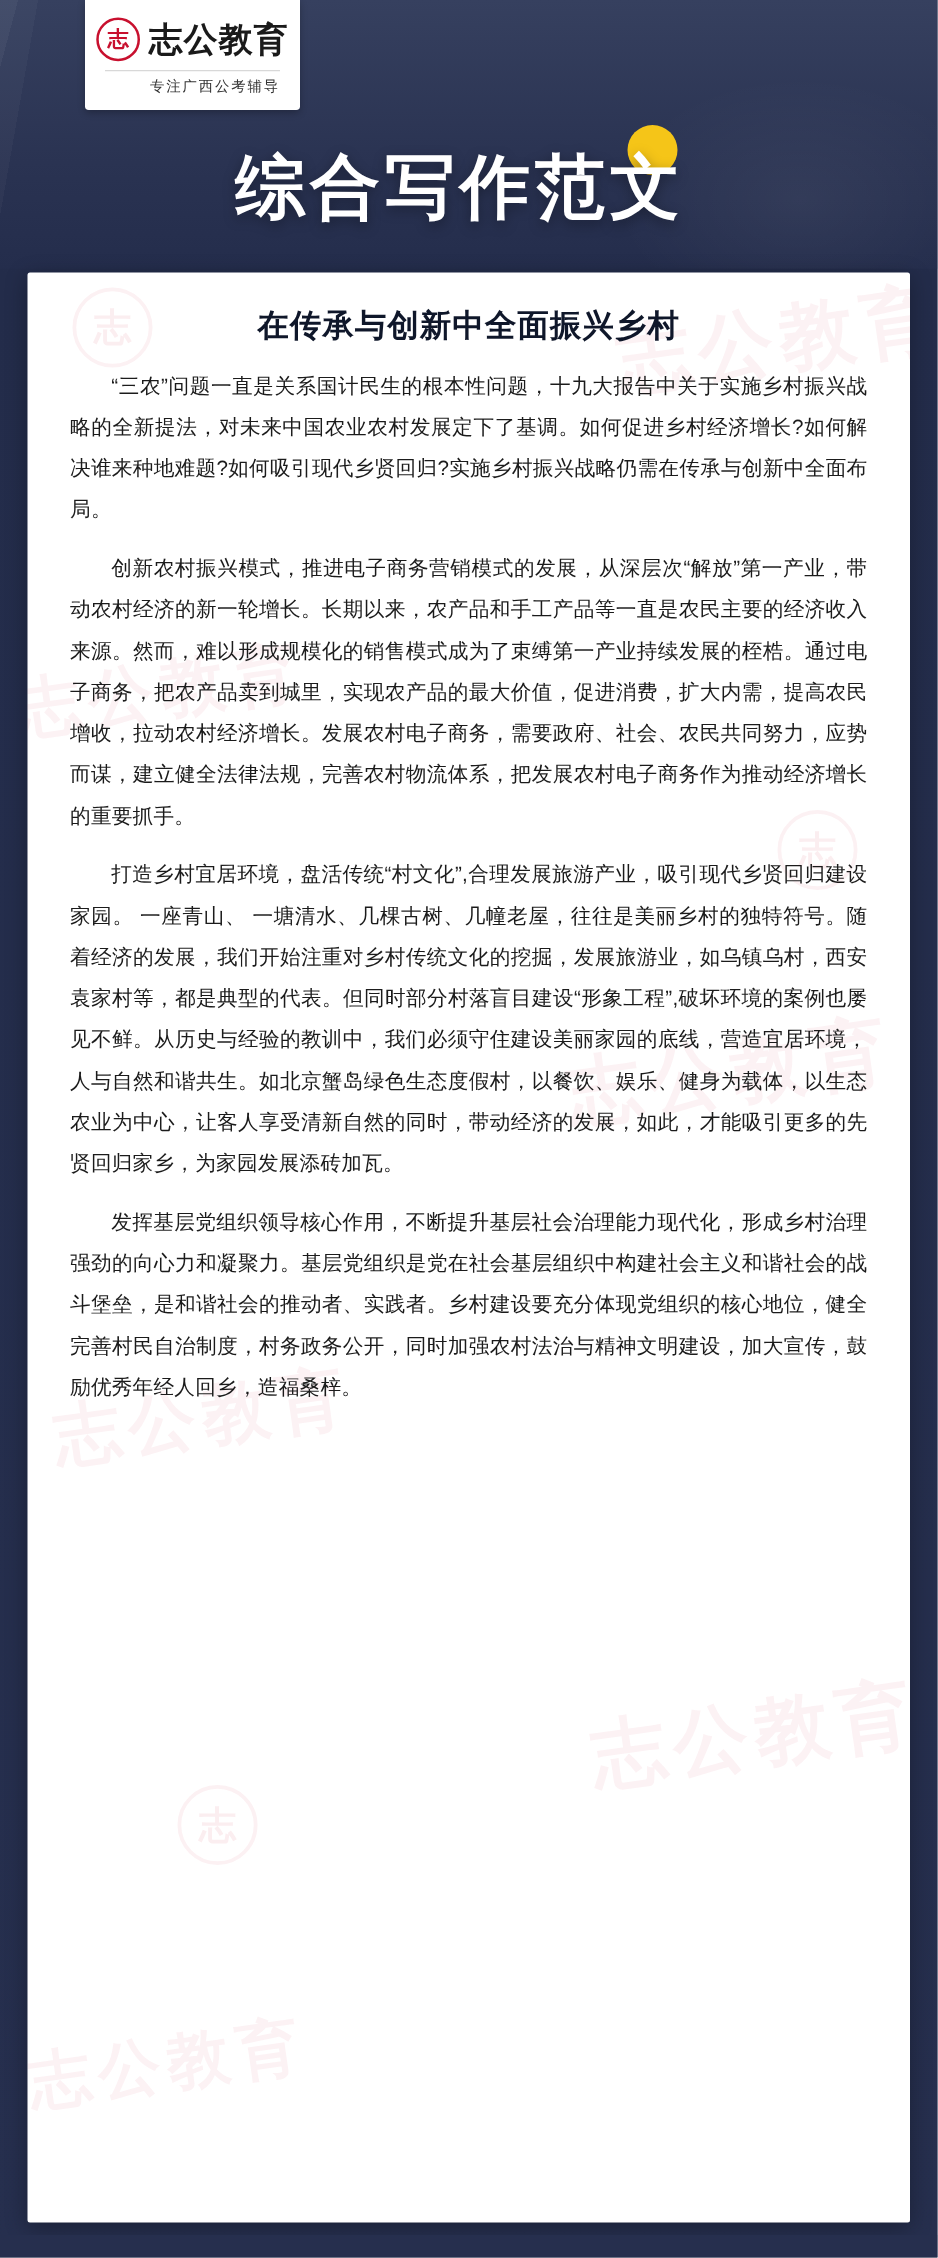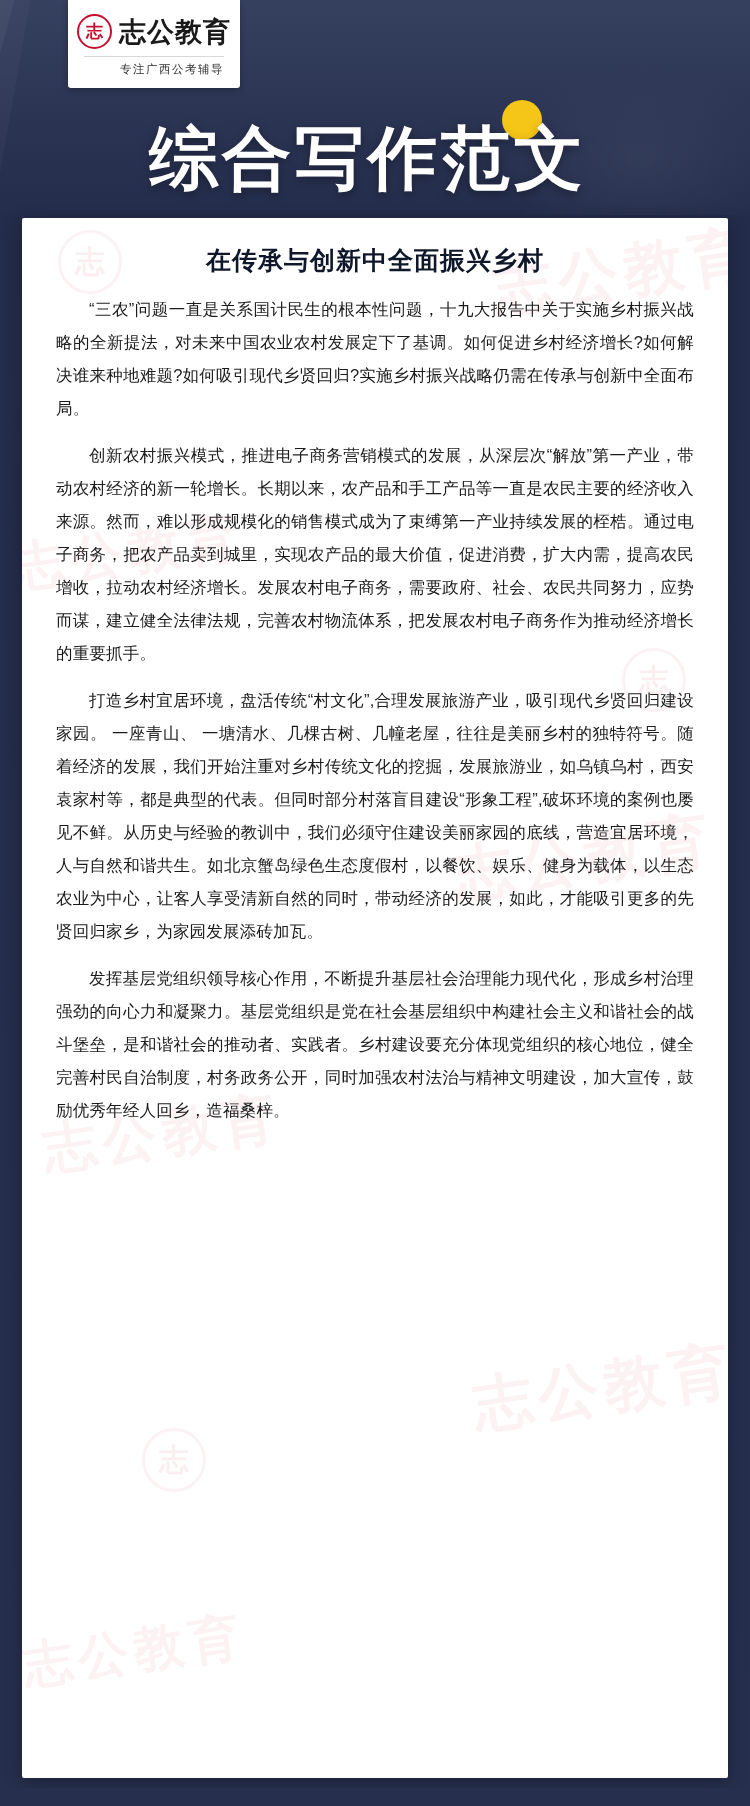--- a/index.html
+++ b/index.html
@@ -106,21 +106,21 @@
     height: 40px;
     border-radius: 50%;
     background: #f5c518;
   }
   .banner-title {
     position: absolute;
     left: 0;
     top: 113px;
     width: 736px;
     text-align: center;
-    font-size: 69px;
+    font-size: 56px;
     font-weight: bold;
     color: #ffffff;
     letter-spacing: 4px;
     text-shadow: 0 3px 10px rgba(0,0,0,0.35);
     font-family: "Liberation Sans", "DejaVu Sans", sans-serif;
   }
 
   .card {
     position: absolute;
     left: 22px;

